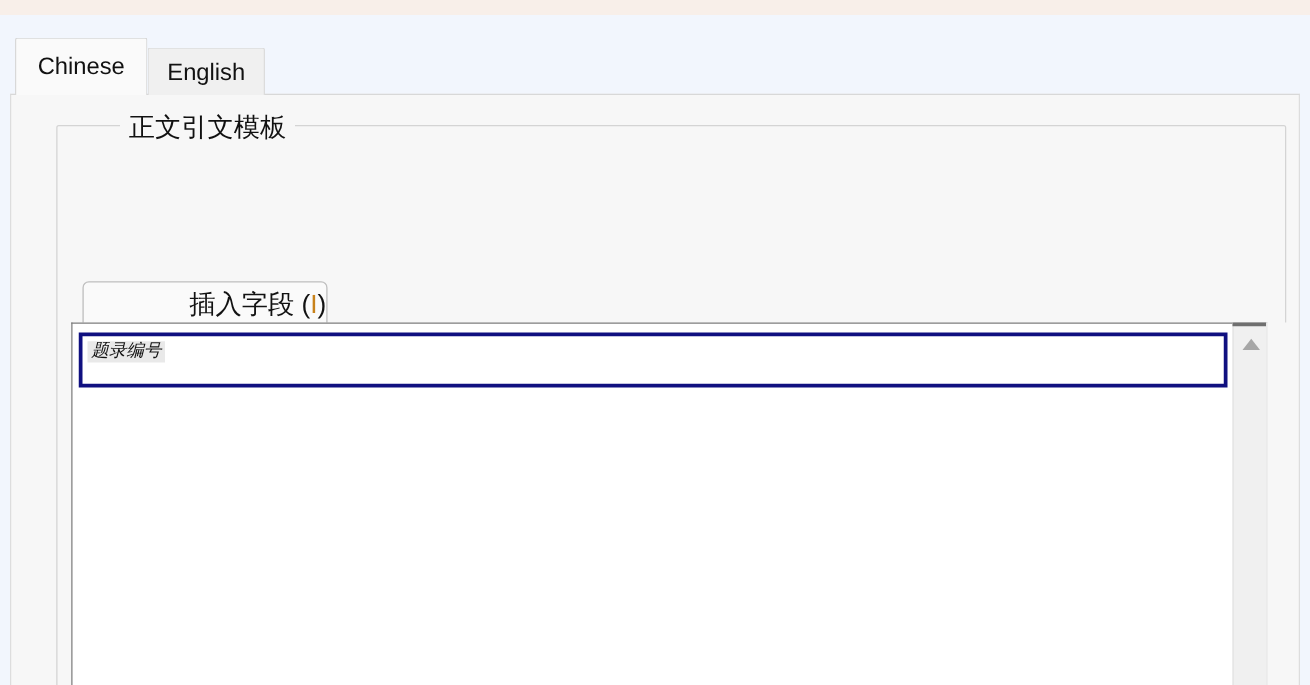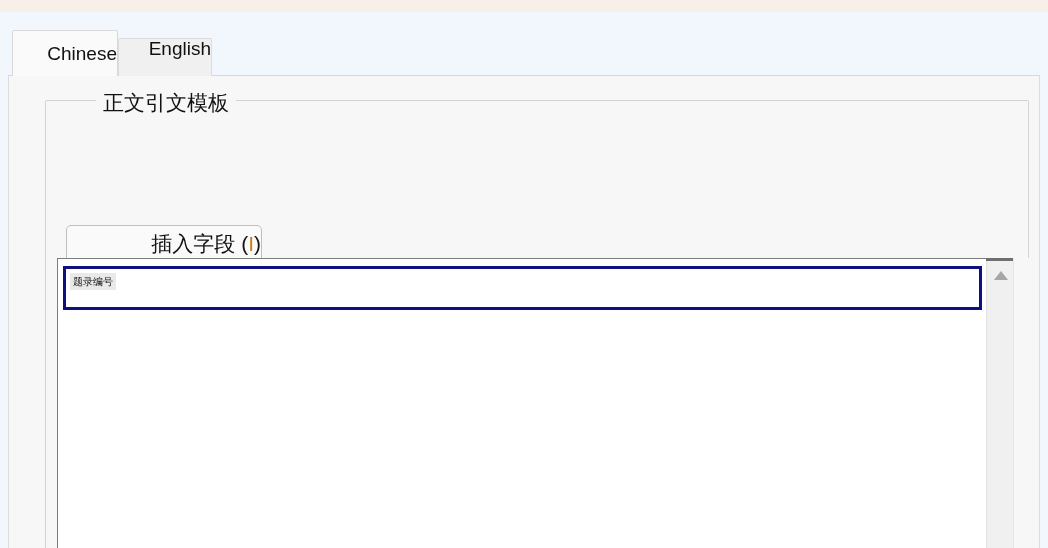--- a/index.html
+++ b/index.html
@@ -40,21 +40,21 @@
     left: 8px;
     top: 18px;
     width: 1032px;
     height: 46px;
   }
   .tab {
     position: absolute;
     box-sizing: border-box;
     font-size: 19px;
     color: #111111;
-    text-align: right;
+    text-align: center;
     line-height: 1;
     border: 1px solid #d6d6d6;
     border-bottom: none;
     background: #eeeeee;
     border-radius: 2px 2px 0 0;
     white-space: nowrap;
   }
   .tab-chinese {
     left: 4px;
     top: 0px;
@@ -63,20 +63,21 @@
     padding-top: 13px;
     background: #fafafa;
     border-color: #d8d8d8;
     z-index: 3;
   }
   .tab-english {
     left: 110px;
     top: 8px;
     width: 94px;
     height: 38px;
+    padding-top: 10px;
     background: #f0f0f0;
     border-color: #dcdcdc;
     z-index: 2;
   }
 
   
   .tab-panel {
     position: absolute;
     left: 8px;
     top: 63px;
@@ -265,25 +266,26 @@
     box-sizing: border-box;
     cursor: text;
     overflow: hidden;
   }
   .field-token {
     position: absolute;
     left: 4px;
     top: 4px;
     background: #e9e9e9;
     color: #111111;
-    font-size: 10px;
+    font-size: 14px;
     font-family: "DejaVu Sans", "Liberation Sans", sans-serif;
     line-height: 15px;
     padding: 1px 3px;
     white-space: nowrap;
+    font-style: italic;
   }
 
   
   .scrollbar {
     position: absolute;
     left: 986px;
     top: 246px;
     width: 27px;
     height: 302px;
     background: #f0f0f0;

